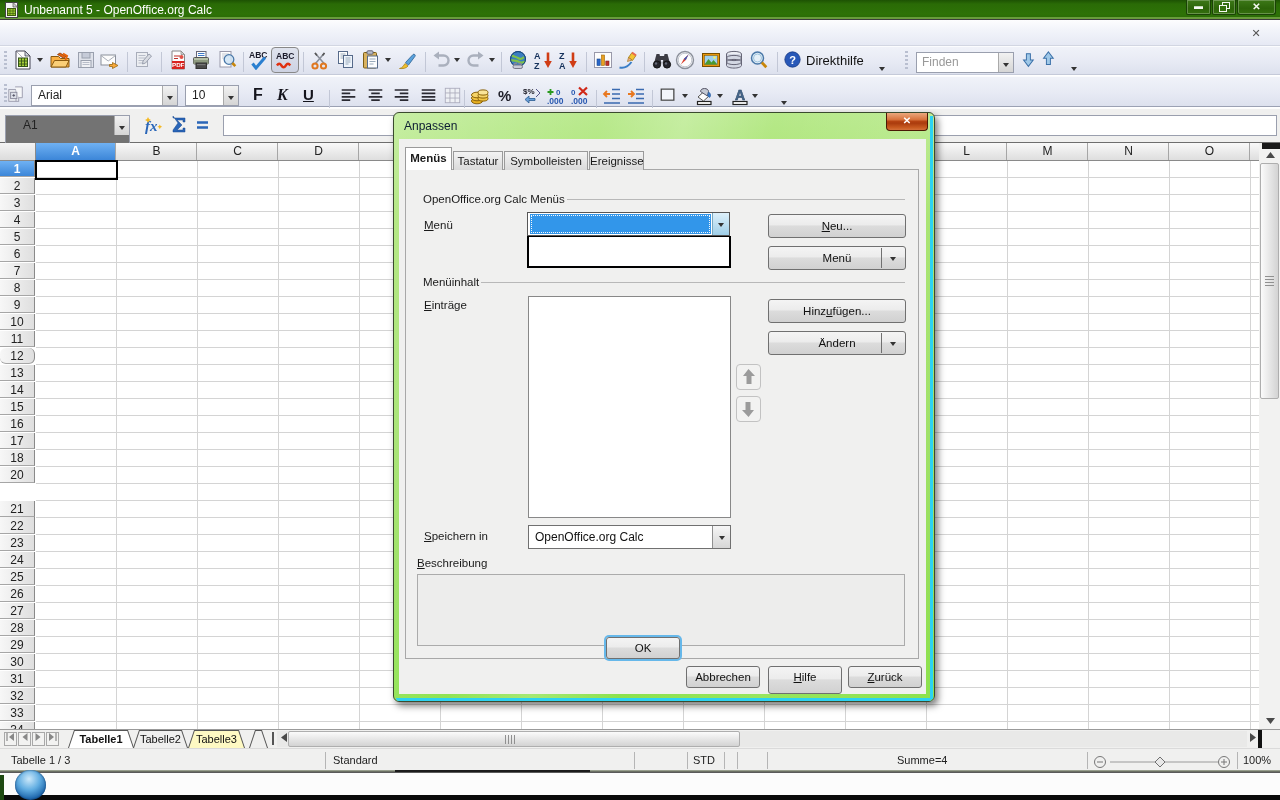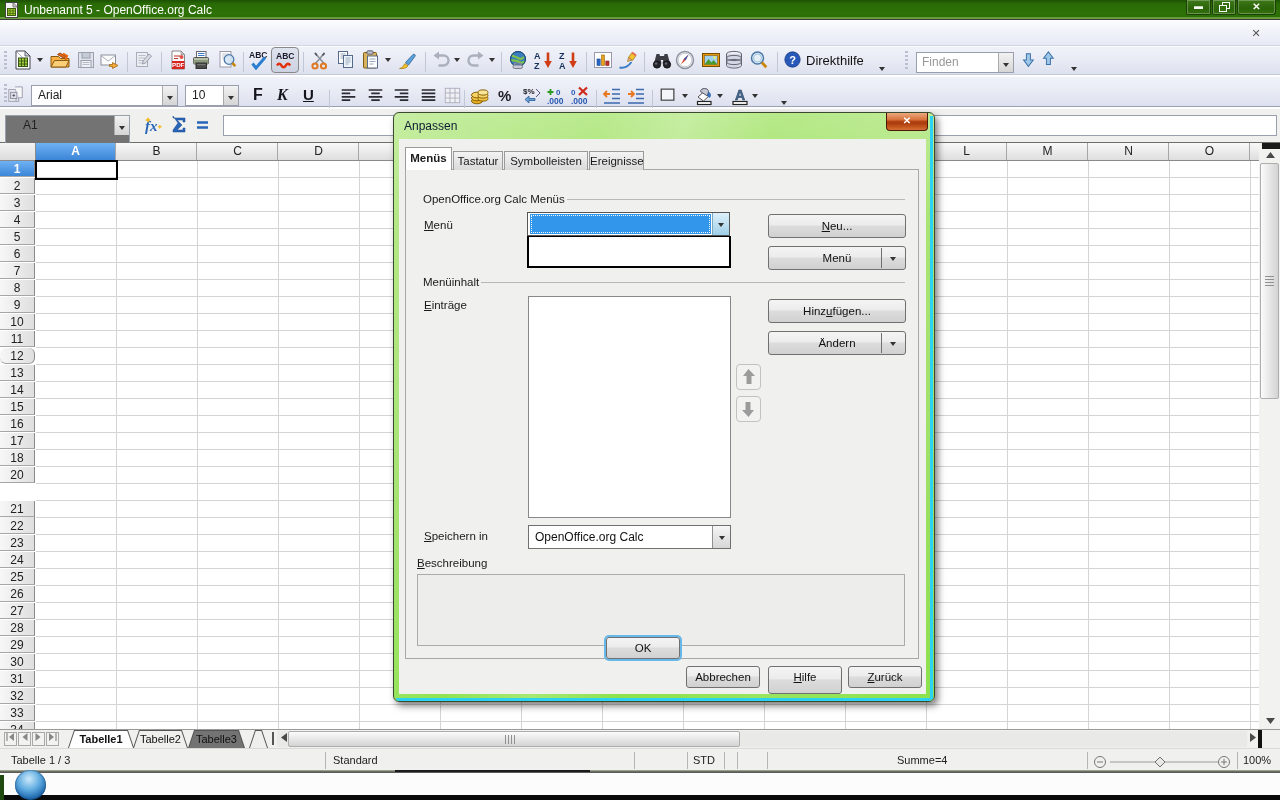--- a/index.html
+++ b/index.html
@@ -626,20 +626,20 @@
       <path d="M8 0v8" stroke="#777"></path>
     </svg></div>
 <div class="abs" style="left: 272px; top: 732px; width: 2px; height: 13px; background: rgb(85, 85, 85);"></div>
 <div class="abs tabouter" style="left: 68px; width: 66px; background: rgb(85, 85, 85); clip-path: polygon(6px 0px, calc(100% - 6px) 0px, 100% 100%, 0px 100%);">
     <div class="tabinner" style="width: 64px; height: 17px; line-height: 17px; background: rgb(255, 255, 255); clip-path: polygon(5.7px 0px, calc(100% - 5.7px) 0px, 100% 100%, 0px 100%); font-weight: bold; text-align: center;">Tabelle1</div>
   </div>
 <div class="abs tabouter" style="left: 133px; width: 55px; background: rgb(85, 85, 85); clip-path: polygon(6px 0px, calc(100% - 6px) 0px, 100% 100%, 0px 100%);">
     <div class="tabinner" style="width: 53px; height: 17px; line-height: 17px; background: rgb(239, 239, 238); clip-path: polygon(5.7px 0px, calc(100% - 5.7px) 0px, 100% 100%, 0px 100%);">Tabelle2</div>
   </div>
 <div class="abs tabouter" style="left: 188px; width: 57px; background: rgb(85, 85, 85); clip-path: polygon(6px 0px, calc(100% - 6px) 0px, 100% 100%, 0px 100%);">
-    <div class="tabinner" style="width: 55px; height: 17px; line-height: 17px; background: #737373; clip-path: polygon(5.7px 0px, calc(100% - 5.7px) 0px, 100% 100%, 0px 100%);">Tabelle3</div>
+    <div class="tabinner" style="width: 55px; height: 17px; line-height: 17px; background: #fef9c3; clip-path: polygon(5.7px 0px, calc(100% - 5.7px) 0px, 100% 100%, 0px 100%);">Tabelle3</div>
   </div>
 <div class="abs tabouter" style="left: 249px; width: 19px; background: rgb(85, 85, 85); clip-path: polygon(6px 0px, calc(100% - 6px) 0px, 100% 100%, 0px 100%);">
     <div class="tabinner" style="width: 17px; height: 17px; line-height: 17px; background: rgb(239, 239, 238); clip-path: polygon(5.7px 0px, calc(100% - 5.7px) 0px, 100% 100%, 0px 100%);"></div>
   </div>
 <div class="abs grip" style="left: 4px; top: 51px;"></div>
 <div class="abs grip" style="left: 4px; top: 84px;"></div>
 <div class="abs grip" style="left: 905px; top: 51px;"></div>
 
 </body></html>

